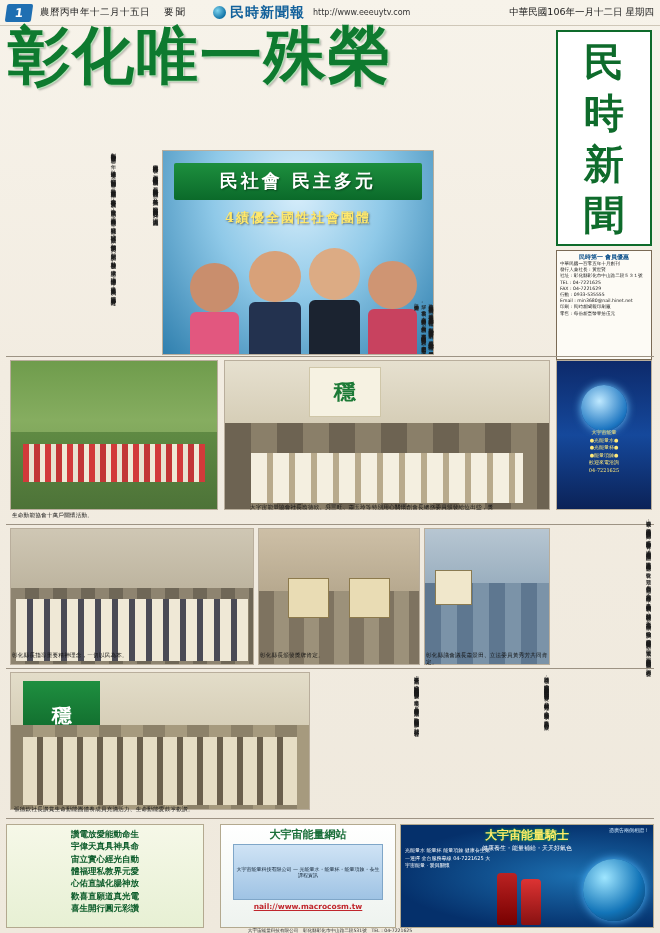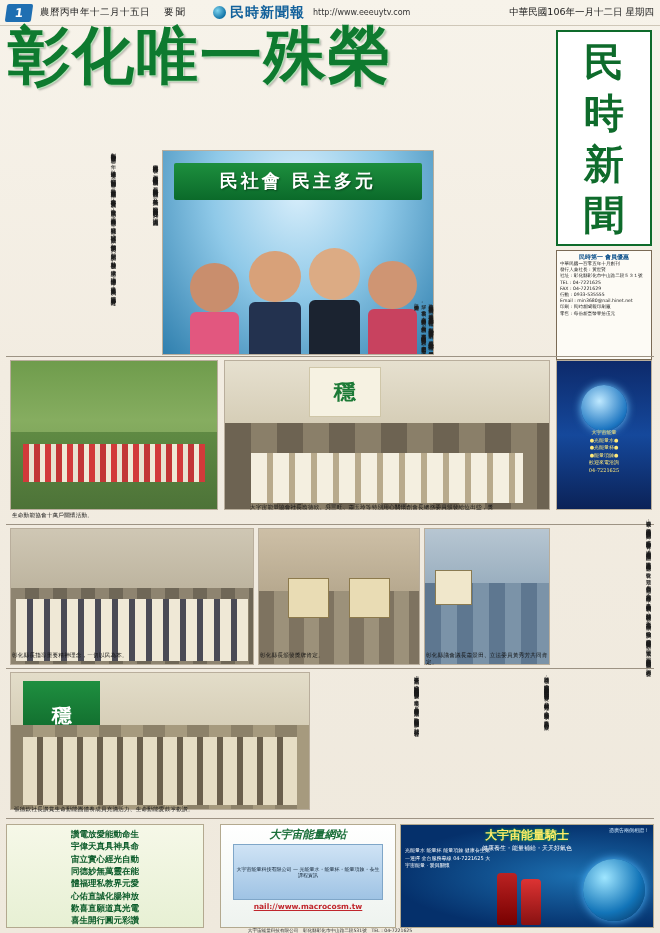--- a/index.html
+++ b/index.html
@@ -242,21 +242,21 @@
   #ad-poem { left: 0; top: 0; width: 198px; height: 104px; background: linear-gradient(180deg,#f6f8e8,#e7f0d4); }
   #ad-poem .poem {
     padding: 3px 4px;
     font-family: "DejaVu Serif", serif;
     font-size: 8.5px; line-height: 1.45; color: #0c5c2a; font-weight: bold;
     text-align: center;
   }
   #ad-site { left: 214px; top: 0; width: 176px; height: 104px; background: linear-gradient(180deg,#ffffff,#eef3ef); }
   #ad-site .ad-title {
     text-align: center; font-family: "DejaVu Serif", serif;
-    font-size: 11px; font-weight: bold; color: #1b6f3a; padding-top: 2px; font-style: italic;
+    font-size: 11px; font-weight: bold; color: #1b6f3a; padding-top: 2px;
   }
   #ad-site .mini {
     margin: 2px auto 0; width: 150px; height: 56px;
     background: linear-gradient(180deg,#cfe3f5,#9fc3e4);
     border: 1px solid #7fa6c8;
     display:flex; align-items:center; justify-content:center;
     font-size: 5px; color:#123; text-align:center;
   }
   #ad-site .url {
     text-align: center; color: #c0262c; font-size: 7.5px; font-weight: bold;
@@ -343,20 +343,21 @@
     <div class="bars"></div>
     <div class="bnum">4724512631003</div>
   </div>
 
   <div class="vcol lead-left">彰化縣生命動能協會成立於二０一二年，以推廣健康養生、關懷弱勢族群為宗旨，長期投入社會公益服務工作。協會理事長黃世賢表示，協會自成立以來，秉持服務社會的理念，結合社區資源，辦理各項公益活動，包括關懷獨居老人、弱勢家庭訪視、急難救助金發放、健康講座、環境保護淨灘等工作，受惠民眾達數萬人次，深獲地方各界好評與肯定。</div>
   <div class="vcol lead-mid">此次獲得內政部頒發「一０五年度績優全國性社會團體」獎項，是彰化縣唯一獲獎的社會團體，意義格外重大。協會幹部與會員一同前往台北受獎，場面溫馨感人。</div>
 
   <div class="photo" id="photo-award">
     <div class="ph-inner">
       <div class="banner-top">民社會  民主多元</div>
+      <div class="banner-sub">4績優全國性社會團體</div>
       <div class="people">
         <div class="person" style="left:10%;width:18%;height:72%;">
           <div class="head" style="background:#c98e6d"></div>
             <div class="body" style="background:#e2577f"></div>
         </div>
         <div class="person" style="left:32%;width:19%;height:82%;">
           <div class="head" style="background:#d8a179"></div>
             <div class="body" style="background:#23324f"></div>
         </div>
         <div class="person" style="left:54%;width:19%;height:84%;">
@@ -450,21 +451,20 @@
 
   <div class="rule" id="rule4"></div>
 
   <div class="ads">
 
     <div class="ad" id="ad-poem">
       <div class="poem">
         <div>讚電放愛能動命生</div>
         <div>宇偉天真具神具命</div>
         <div>宙立實心經光自動</div>
-        <div>同德妙無萬靈在能</div>
         <div>體福理私教界元愛</div>
         <div>心佑直誠化腸神放</div>
         <div>歡喜直願道真光電</div>
         <div>喜生開行圓元彩讚</div>
       </div>
     </div>
 
     <div class="ad" id="ad-site">
       <div class="ad-title">大宇宙能量網站</div>
       <div class="mini">大宇宙能量科技有限公司 — 光能量水・能量杯・能量項鍊・養生課程資訊</div>

